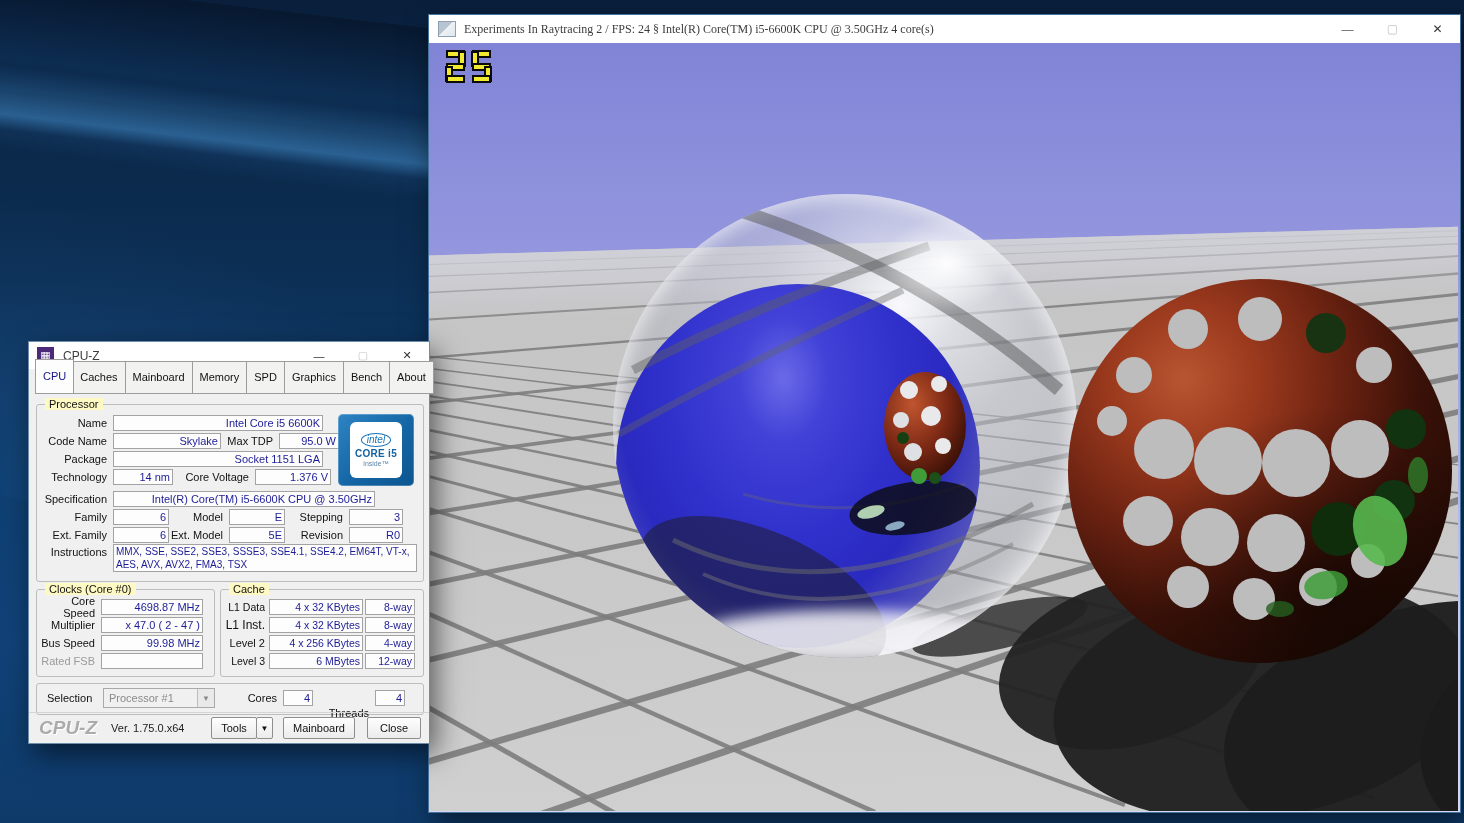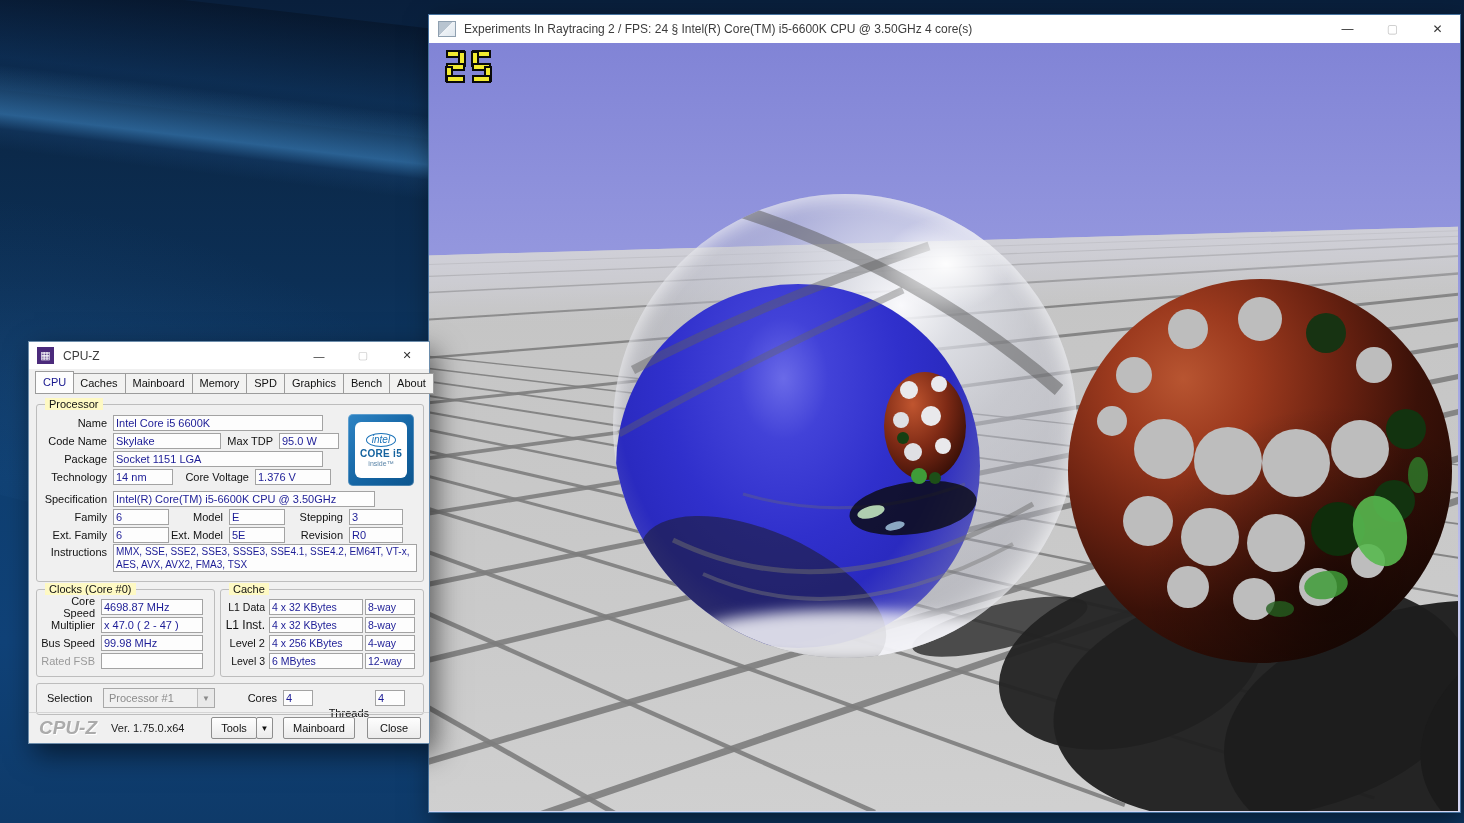--- a/index.html
+++ b/index.html
@@ -20,21 +20,21 @@
   
   .win{position:absolute;background:#f0f0f0;border:1px solid #46729e;box-shadow:6px 10px 26px rgba(0,0,0,.55);}
   .titlebar{position:relative;height:28px;background:#ffffff;display:flex;align-items:center;user-select:none;}
   .title-text{font-size:12px;color:#3c3c3c;white-space:nowrap;overflow:hidden;}
   .winctl{position:absolute;right:0;top:0;height:100%;display:flex;}
   .ctl{width:45px;height:100%;display:flex;align-items:center;justify-content:center;
     font-size:12px;color:#333;cursor:default;}
   .ctl.max-disabled{color:#c3c3c3;}
 
   
-  .rt-window{left:428px;top:14px;width:1031px;height:797px;}
+  .rt-window{left:428px;top:14px;width:1031px;height:797px;font-family:Liberation Serif, serif;}
   .rt-appicon{width:16px;height:14px;margin:0 8px 0 9px;border:1px solid #8fa0b0;
     background:linear-gradient(135deg,#b8c4d0 0%,#b8c4d0 45%,#eef2f6 45%,#dfe7ee 100%);flex:0 0 auto;}
   .rt-scene{position:absolute;left:0;top:28px;right:0;bottom:0;overflow:hidden;
     background:linear-gradient(180deg,#8184d6 0%,#9497de 28%,#b2b4e8 58%,#c8caee 76%,#d6d7f2 100%);}
   .scene-svg{position:absolute;left:0;top:0;}
 
   
   .glass-sphere{position:absolute;left:184px;top:151px;width:464px;height:464px;border-radius:50%;overflow:hidden;
     background:radial-gradient(circle at 62% 24%,rgba(252,252,255,.95) 0%,rgba(228,230,238,.72) 13%,
       rgba(200,202,214,.5) 30%,rgba(172,174,190,.36) 55%,rgba(150,152,168,.4) 72%,
@@ -61,34 +61,34 @@
   .seg-e{left:0;bottom:1px;width:8px;height:16px;}
   .seg-c{right:0;bottom:1px;width:8px;height:16px;}
 
   
   .cpuz{left:28px;top:341px;width:400px;height:401px;border-color:#6d8dab;}
   .cpuz .titlebar{height:27px;}
   .cpuz-icon{width:17px;height:17px;margin:0 9px 0 8px;background:#4b2a7b;color:#fff;
     display:flex;align-items:center;justify-content:center;font-size:11px;line-height:1;flex:0 0 auto;}
   .cpuz .ctl{width:44px;font-size:11px;}
   .tabstrip{position:absolute;left:6px;top:31px;display:flex;align-items:flex-end;height:21px;}
-  .tab{height:19px;line-height:19px;padding:0 7px;font-size:11px;color:#111;background:#f2f2f1;
+  .tab{height:19px;line-height:19px;padding:6px 7px;font-size:11px;color:#111;background:#f2f2f1;
     border:1px solid #9c9c9c;border-left:none;cursor:pointer;margin-top:19px;}
   .tab:first-child{border-left:1px solid #9c9c9c;}
   .tab.active{height:21px;line-height:21px;background:#fdfdfd;color:#16168e;border-left:1px solid #9c9c9c;
     margin-right:-1px;position:relative;z-index:2;}
   .group{position:absolute;border:1px solid #bdbdbd;border-radius:3px;background:transparent;}
   .group-legend{position:absolute;top:-7px;left:8px;background:#fef9c3;padding:0 4px;font-size:11px;color:#111;}
   .row{display:flex;align-items:center;height:18px;}
   .lbl{font-size:11px;color:#111;text-align:right;padding-right:6px;box-sizing:border-box;flex:0 0 auto;}
   .lbl.dim{color:#9a9a9a;}
   .box{height:16px;border:1px solid #a3a3a3;background:#fdfdfd;color:#1c1c96;font-size:11px;
-    line-height:14px;text-align:left;box-sizing:border-box;padding:0 2px;overflow:hidden;white-space:nowrap;flex:0 0 auto;}
+    line-height:14px;text-align:right;box-sizing:border-box;padding:0 2px;overflow:hidden;white-space:nowrap;flex:0 0 auto;}
   .box.multiline{height:28px;white-space:normal;text-align:left;font-size:10px;line-height:13px;}
-  .badge{position:absolute;right:9px;top:9px;width:66px;height:72px;border-radius:5px;
+  .badge{position:absolute;right:9px;top:9px;width:76px;height:72px;border-radius:5px;
     background:linear-gradient(135deg,#2e84c4 0%,#1465a4 55%,#0d568f 100%);
     box-shadow:inset 0 0 0 1px rgba(255,255,255,.25);display:flex;align-items:center;justify-content:center;}
   .badge-card{width:52px;height:56px;background:#fff;border-radius:6px;display:flex;flex-direction:column;
     align-items:center;justify-content:center;gap:1px;}
   .badge-brand{font-size:10px;color:#1a72b8;border:1px solid #1a72b8;border-radius:50%;padding:0 5px 1px 5px;font-style:italic;}
   .badge-product{font-size:10px;font-weight:bold;color:#15639f;letter-spacing:.3px;}
   .badge-tag{font-size:7px;color:#5b85a8;}
   .combo{display:flex;align-items:center;height:20px;border:1px solid #a9a9a9;background:#f0f0f0;box-sizing:border-box;}
   .combo-text{flex:1;font-size:11px;color:#8b8b8b;padding:0 5px;white-space:nowrap;overflow:hidden;}
   .combo-arrow{width:16px;height:100%;border-left:1px solid #bdbdbd;background:#e9e9e9;color:#8b8b8b;

